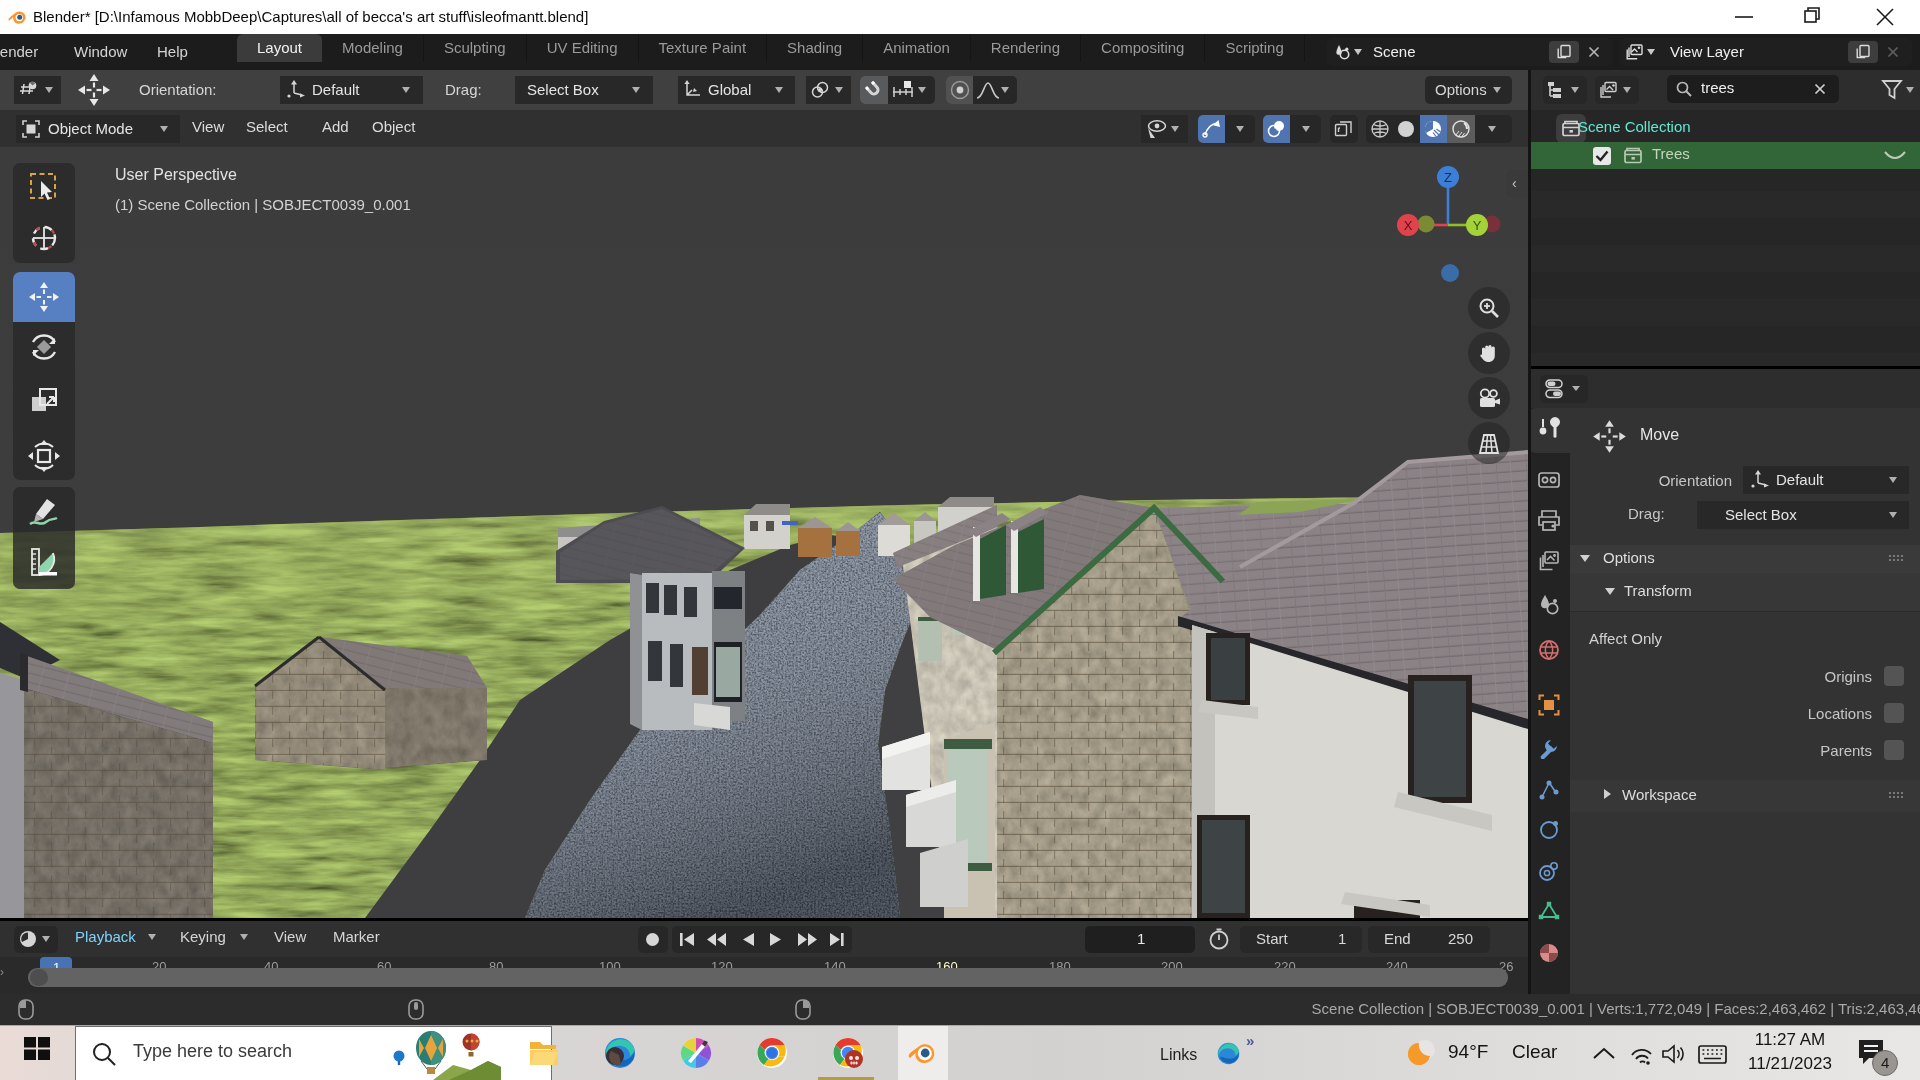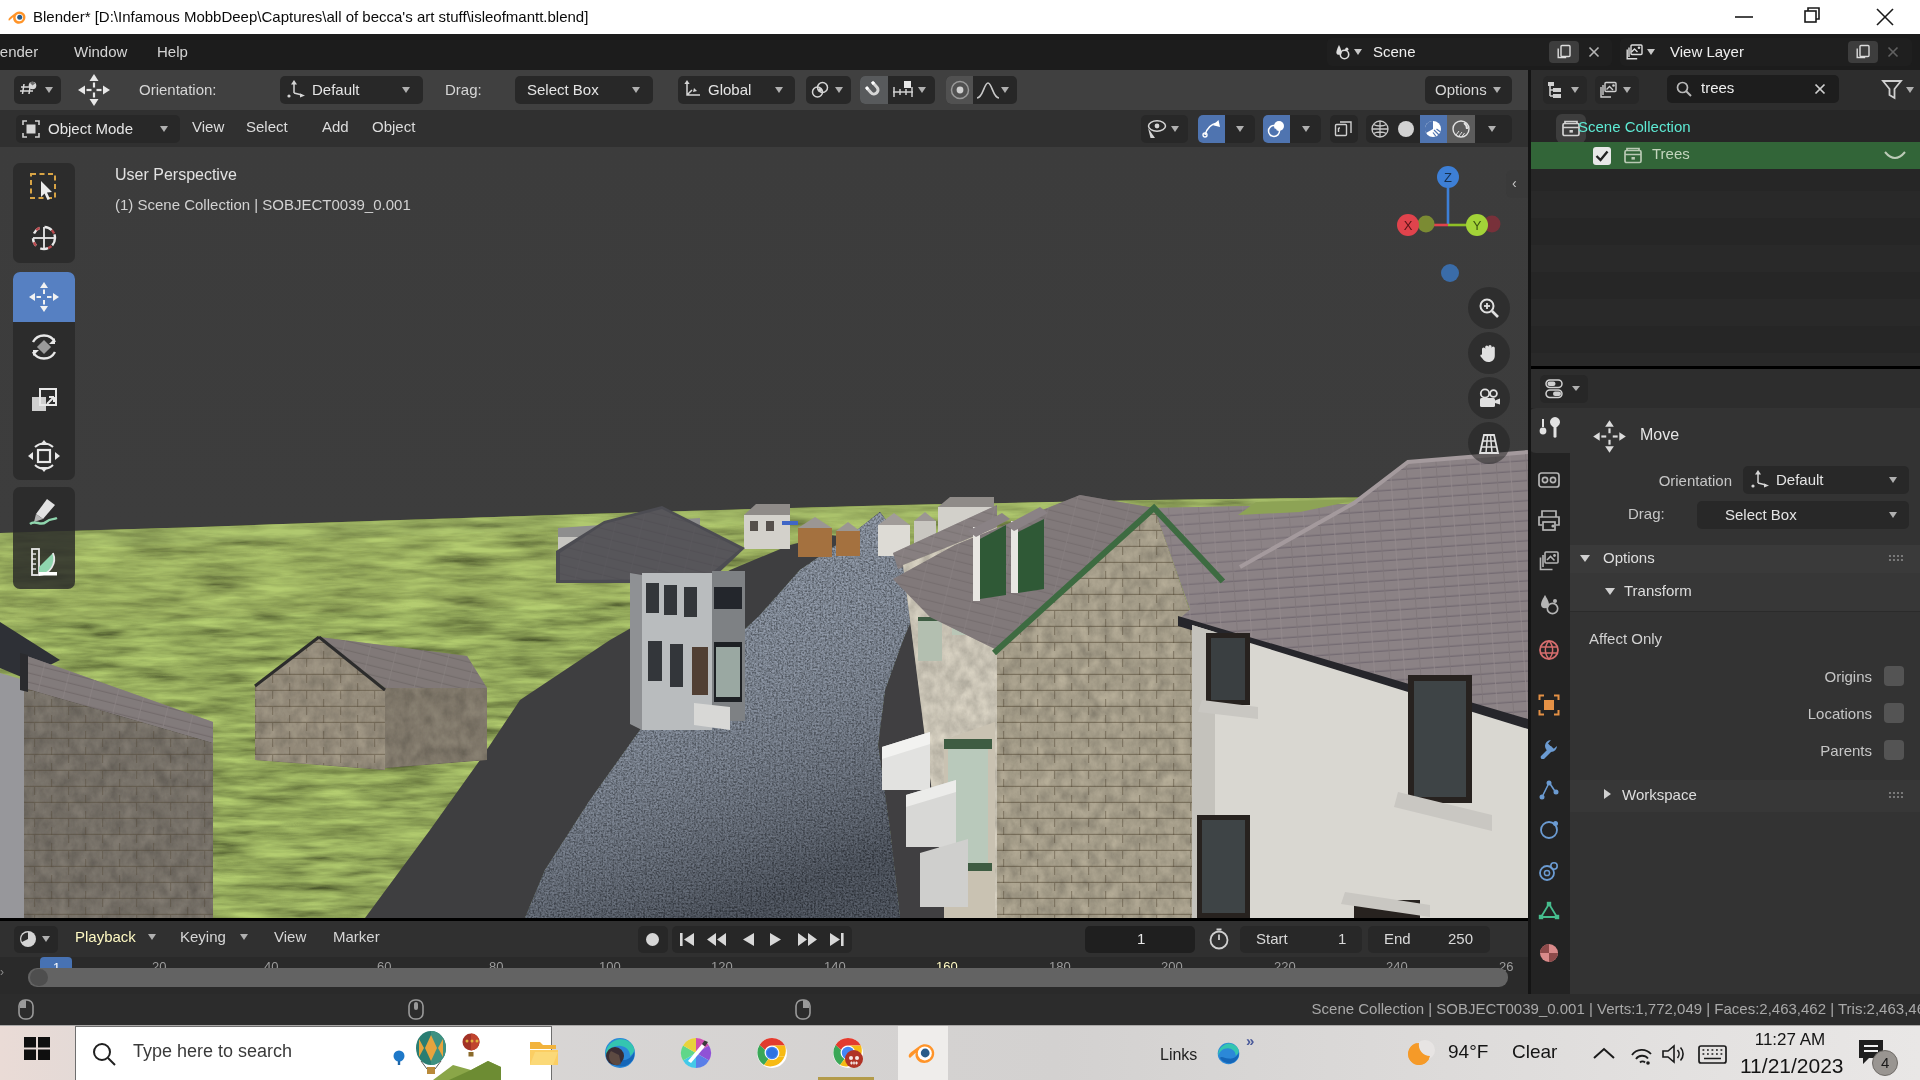--- a/index.html
+++ b/index.html
@@ -12,21 +12,21 @@
 
 #topbar { left:0; top:34px; width:1920px; height:36px; background:#1c1c1c; color:#d4d4d4; font-size:15px; }
 .menuitem { top:9px; }
 .tab { top:8px; height:28px; line-height:28px; padding:0 20px; color:#9a9a9a; border-right:1px solid #151515; float:left; }
 .tab.active { background:#3b3b3b; color:#f2f2f2; border-radius:6px 6px 0 0; border-right:none; }
 #tabs { left:237px; top:0; height:36px; }
 
 #toolrow { left:0; top:70px; width:1528px; height:40px; background:#404040; color:#d6d6d6; font-size:15px; }
 
 #vphead { left:0; top:110px; width:1528px; height:37px; background:#303030; color:#dcdcdc; font-size:15px; }
-.wdg { background:#282828; border-radius:5px; color:#e4e4e4; }
+.wdg { background:#282828; border-radius:0; color:#e4e4e4; }
 
 #viewport { left:0; top:147px; width:1528px; height:771px; background:#3d3d3d; }
 
 #timeline { left:0; top:921px; width:1528px; height:73px; background:#303030; }
 #tl-ruler { left:0; top:36px; width:1528px; height:37px; background:#2a2a2a; }
 
 #statusbar { left:0; top:994px; width:1920px; height:31px; background:#2c2c2c; color:#a9a9a9; font-size:14px; }
 
 #outliner { left:1528px; top:70px; width:392px; height:296px; background:#262626; }
 #outl-head { left:0; top:0; width:392px; height:40px; background:#2d2d2d; }
@@ -371,20 +371,32 @@
       <path d="M83 11 v-3 h11 v11 h-3"></path>
       <line x1="152" y1="9" x2="168" y2="25"></line>
       <line x1="168" y1="9" x2="152" y2="25"></line>
     </g>
   </svg>
 </div>
 <div class="abs" id="topbar">
   <div class="abs menuitem" style="left:-11px">Render</div>
   <div class="abs menuitem" style="left:74px">Window</div>
   <div class="abs menuitem" style="left:157px">Help</div>
+  <div class="abs" id="tabs">
+    <div class="tab active">Layout</div>
+    <div class="tab">Modeling</div>
+    <div class="tab">Sculpting</div>
+    <div class="tab">UV Editing</div>
+    <div class="tab">Texture Paint</div>
+    <div class="tab">Shading</div>
+    <div class="tab">Animation</div>
+    <div class="tab">Rendering</div>
+    <div class="tab">Compositing</div>
+    <div class="tab">Scripting</div>
+  </div>
 
   <div class="abs" style="left:1327px;top:4px;width:285px;height:28px;background:#1f1f1f;border-radius:5px">
     <svg class="abs" style="left:6px;top:5px" width="18" height="18" viewBox="0 0 18 18">
       <path d="M6 2 C6 2 3.4 7.2 3.4 9.2 a2.6 2.6 0 0 0 5.2 0 C8.6 7.2 6 2 6 2 Z" fill="#ddd"></path>
       <circle cx="11.5" cy="11.5" r="4.2" fill="none" stroke="#ddd" stroke-width="1.6"></circle>
       <circle cx="13.8" cy="6.2" r="1.6" fill="#ddd"></circle>
     </svg>
     <div class="abs" style="left:27px;top:11px">
         <div class="tri-d" style="border-top-width:6px;border-left-width:4px;border-right-width:4px"></div>
       </div>
@@ -657,21 +669,21 @@
 <div class="abs" id="timeline">
   <div class="abs" style="left:14px;top:5px;width:44px;height:27px;background:#272727;border-radius:5px">
     <svg class="abs" style="left:4px;top:3px" width="20" height="20" viewBox="0 0 20 20">
       <circle cx="10" cy="10" r="8" fill="#d5d5d5"></circle>
       <path d="M10 10 V3.5 A6.5 6.5 0 0 0 4 13 Z" fill="#2b2b2b"></path>
     </svg>
     <div class="abs" style="left:28px;top:10px">
         <div class="tri-d" style="border-top-width:6px;border-left-width:4px;border-right-width:4px;border-top-color:#b0b0b0"></div>
       </div>
   </div>
-  <div class="abs" style="left:75px;top:7px;color:#fef9c3;font-size:15px">Playback</div>
+  <div class="abs" style="left:75px;top:7px;color:#7dd3fc;font-size:15px">Playback</div>
   <div class="abs" style="left:148px;top:13px">
       <div class="tri-d" style="border-top-width:6px;border-left-width:4px;border-right-width:4px;border-top-color:#b0b0b0"></div>
     </div>
   <div class="abs" style="left:180px;top:7px;color:#d6d6d6;font-size:15px">Keying</div>
   <div class="abs" style="left:240px;top:13px">
       <div class="tri-d" style="border-top-width:6px;border-left-width:4px;border-right-width:4px;border-top-color:#b0b0b0"></div>
     </div>
   <div class="abs" style="left:274px;top:7px;color:#d6d6d6;font-size:15px">View</div>
   <div class="abs" style="left:333px;top:7px;color:#d6d6d6;font-size:15px">Marker</div>
   <div class="abs" style="left:638px;top:5px;width:30px;height:27px;background:#272727;border-radius:5px">
@@ -1119,21 +1131,21 @@
   </svg>
   <svg class="abs" style="left:1661px;top:17px" width="26" height="22" viewBox="0 0 26 22">
     <path d="M2 8 h5 l6-5 v16 l-6-5 H2 Z" fill="none" stroke="#1a1a1a" stroke-width="1.6"></path>
     <path d="M16.5 7 a6 6 0 0 1 0 8 M19.5 4.5 a9.5 9.5 0 0 1 0 13" fill="none" stroke="#1a1a1a" stroke-width="1.6"></path>
   </svg>
   <svg class="abs" style="left:1698px;top:19px" width="29" height="19" viewBox="0 0 29 19">
     <rect x="1" y="1" width="27" height="17" rx="2" fill="none" stroke="#1a1a1a" stroke-width="1.7"></rect>
     <path d="M4.5 5 h1.8 M9 5 h1.8 M13.5 5 h1.8 M18 5 h1.8 M22.5 5 h1.8 M4.5 9 h1.8 M9 9 h1.8 M13.5 9 h1.8 M18 9 h1.8 M22.5 9 h1.8 M6 13.5 h17" stroke="#1a1a1a" stroke-width="1.5" stroke-dasharray="none"></path>
   </svg>
   <div class="abs" style="left:1740px;top:4px;width:100px;text-align:center;font-size:17px;color:#141414">11:27 AM</div>
-  <div class="abs" style="left:1740px;top:28px;width:100px;text-align:center;font-size:21px;color:#141414">11/21/2023</div>
+  <div class="abs" style="left:1740px;top:28px;width:100px;text-align:center;font-size:17px;color:#141414">11/21/2023</div>
   <svg class="abs" style="left:1856px;top:11px" width="34" height="34" viewBox="0 0 34 34">
     <path d="M3 3 h24 v18 h-14 l-6 6 v-6 h-4 Z" fill="#1f1f1f"></path>
     <g stroke="#f2f2f2" stroke-width="2">
         <line x1="8" y1="9" x2="22" y2="9"></line>
         <line x1="8" y1="14" x2="22" y2="14"></line>
       </g>
   </svg>
   <div class="abs" style="left:1872px;top:24px;width:26px;height:26px;border-radius:13px;background:#999591;border:1px solid #6e6a66;color:#1a1a1a;font-size:15px">
       <div class="abs" style="left:8px;top:3px">4</div>
     </div>

